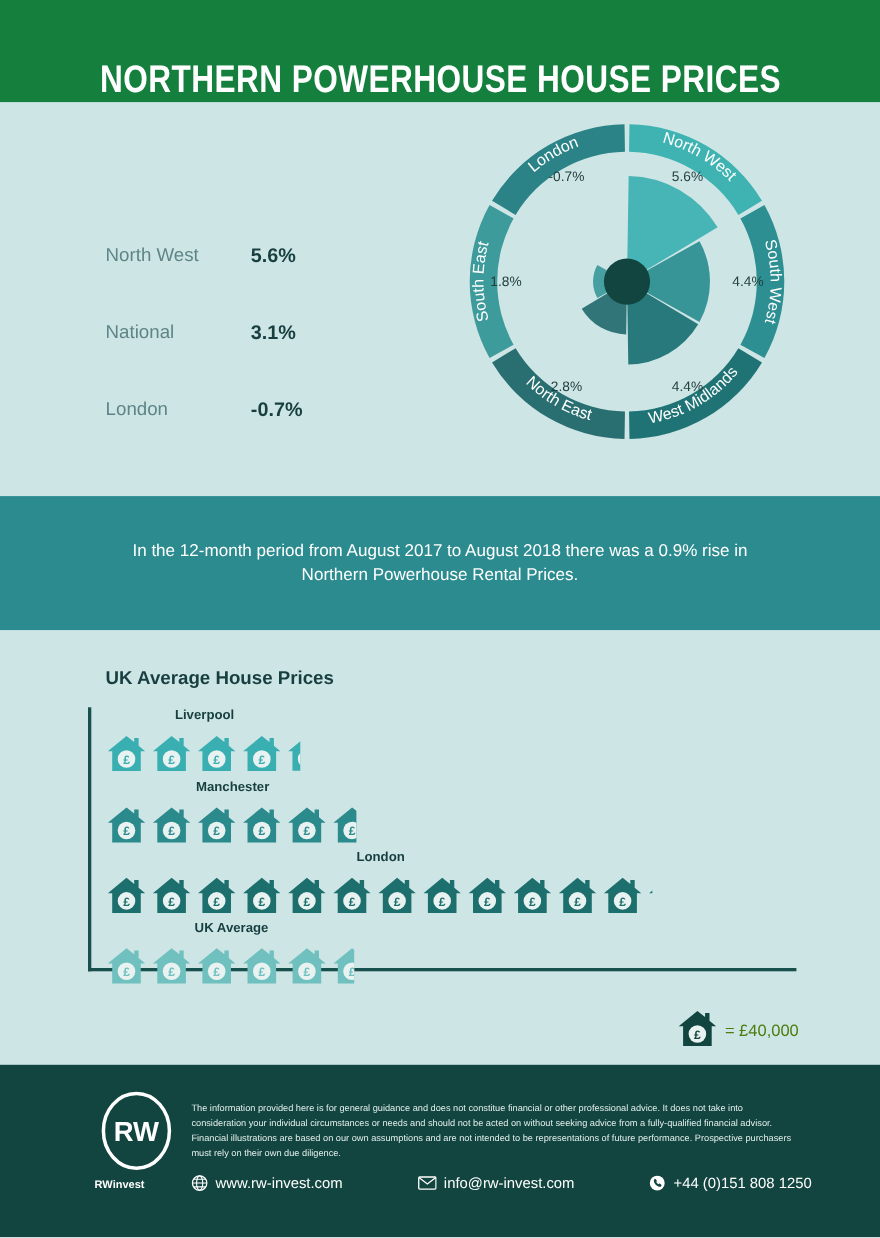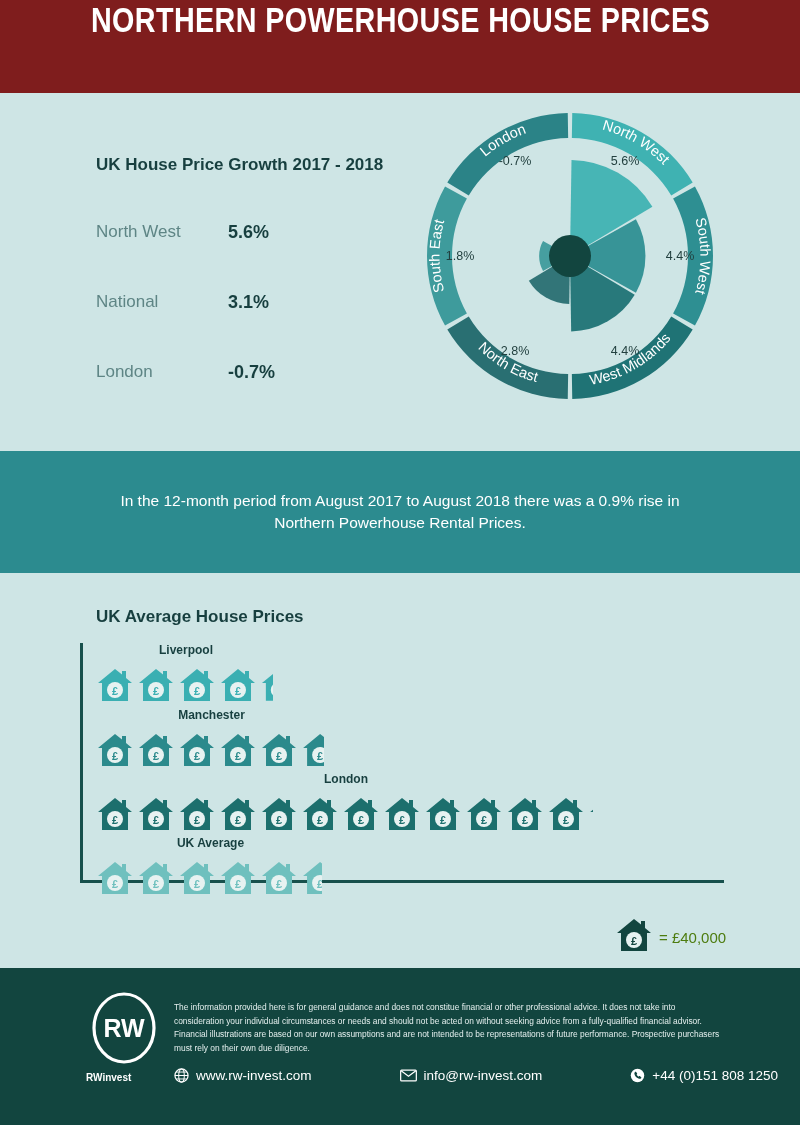--- a/index.html
+++ b/index.html
@@ -1,21 +1,21 @@
 <!DOCTYPE html>
 <html><head>
 <meta charset="utf-8">
 <style>
   html,body{margin:0;padding:0;background:#ffffff;}
   body{font-family:"Liberation Sans",sans-serif;}
   #page{position:relative;width:800px;height:1125px;background:#cee5e5;overflow:hidden;}
 
   
-  .header{position:absolute;left:0;top:0;width:800px;height:93px;background:#7f1d1d;
-          display:flex;align-items:flex-start;justify-content:center;}
+  .header{position:absolute;left:0;top:0;width:800px;height:93px;background:#15803d;
+          display:flex;align-items:flex-end;justify-content:center;}
   .header-title{color:#ffffff;font-size:35px;font-weight:bold;letter-spacing:.5px;
                 text-transform:uppercase;font-family:"Liberation Sans Narrow","Liberation Sans",sans-serif;
                 transform:scaleX(.82);transform-origin:center;white-space:nowrap;}
 
   
   .sec1{position:absolute;left:0;top:93px;width:800px;height:358px;background:#cee5e5;}
   .growth-heading{position:absolute;left:96px;top:62px;font-size:17px;font-weight:bold;color:#173f3f;}
   .stat-row{position:absolute;left:96px;width:300px;height:30px;}
   .stat-label{position:absolute;left:0;top:0;font-size:17px;color:#5e8585;}
   .stat-value{position:absolute;left:132px;top:0;font-size:18px;font-weight:bold;color:#173f3f;}
@@ -40,36 +40,35 @@
   .picto-row .house{margin-right:3px;}
 
   .legend{position:absolute;left:615px;top:343px;display:flex;align-items:center;}
   .legend-text{font-size:15px;color:#4d7c0f;margin-left:6px;}
 
   
   .footer{position:absolute;left:0;top:968px;width:800px;height:157px;background:#12453f;}
   .rw-logo{position:absolute;left:88px;top:24px;width:72px;height:72px;}
   .disclaimer{position:absolute;left:174px;top:33px;width:548px;font-size:8.4px;line-height:1.62;color:#e4efee;}
   .contact{display:flex;align-items:center;color:#ffffff;font-size:13.5px;}
-  .contact + .contact{margin-left:44px;}
+  .contact + .contact{margin-left:24px;}
   .contact .ci{margin-right:7px;display:flex;}
   .rw-name-abs{position:absolute;left:86px;top:104px;font-size:10px;font-weight:bold;color:#fff;}
   .contacts-abs{position:absolute;left:174px;top:100px;display:flex;align-items:center;gap:44px;}
 </style>
 </head>
 <body>
 
 <div id="page">
 
   <div class="header">
     <div class="header-title">Northern Powerhouse House Prices</div>
   </div>
 
   <div class="sec1">
-    <div class="growth-heading">UK House Price Growth 2017 - 2018</div>
 
     <div class="stat-row" style="top:129px">
       <span class="stat-label">North West</span>
       <span class="stat-value">5.6%</span>
     </div>
     <div class="stat-row" style="top:199px">
       <span class="stat-label">National</span>
       <span class="stat-value">3.1%</span>
     </div>
     <div class="stat-row" style="top:269px">

